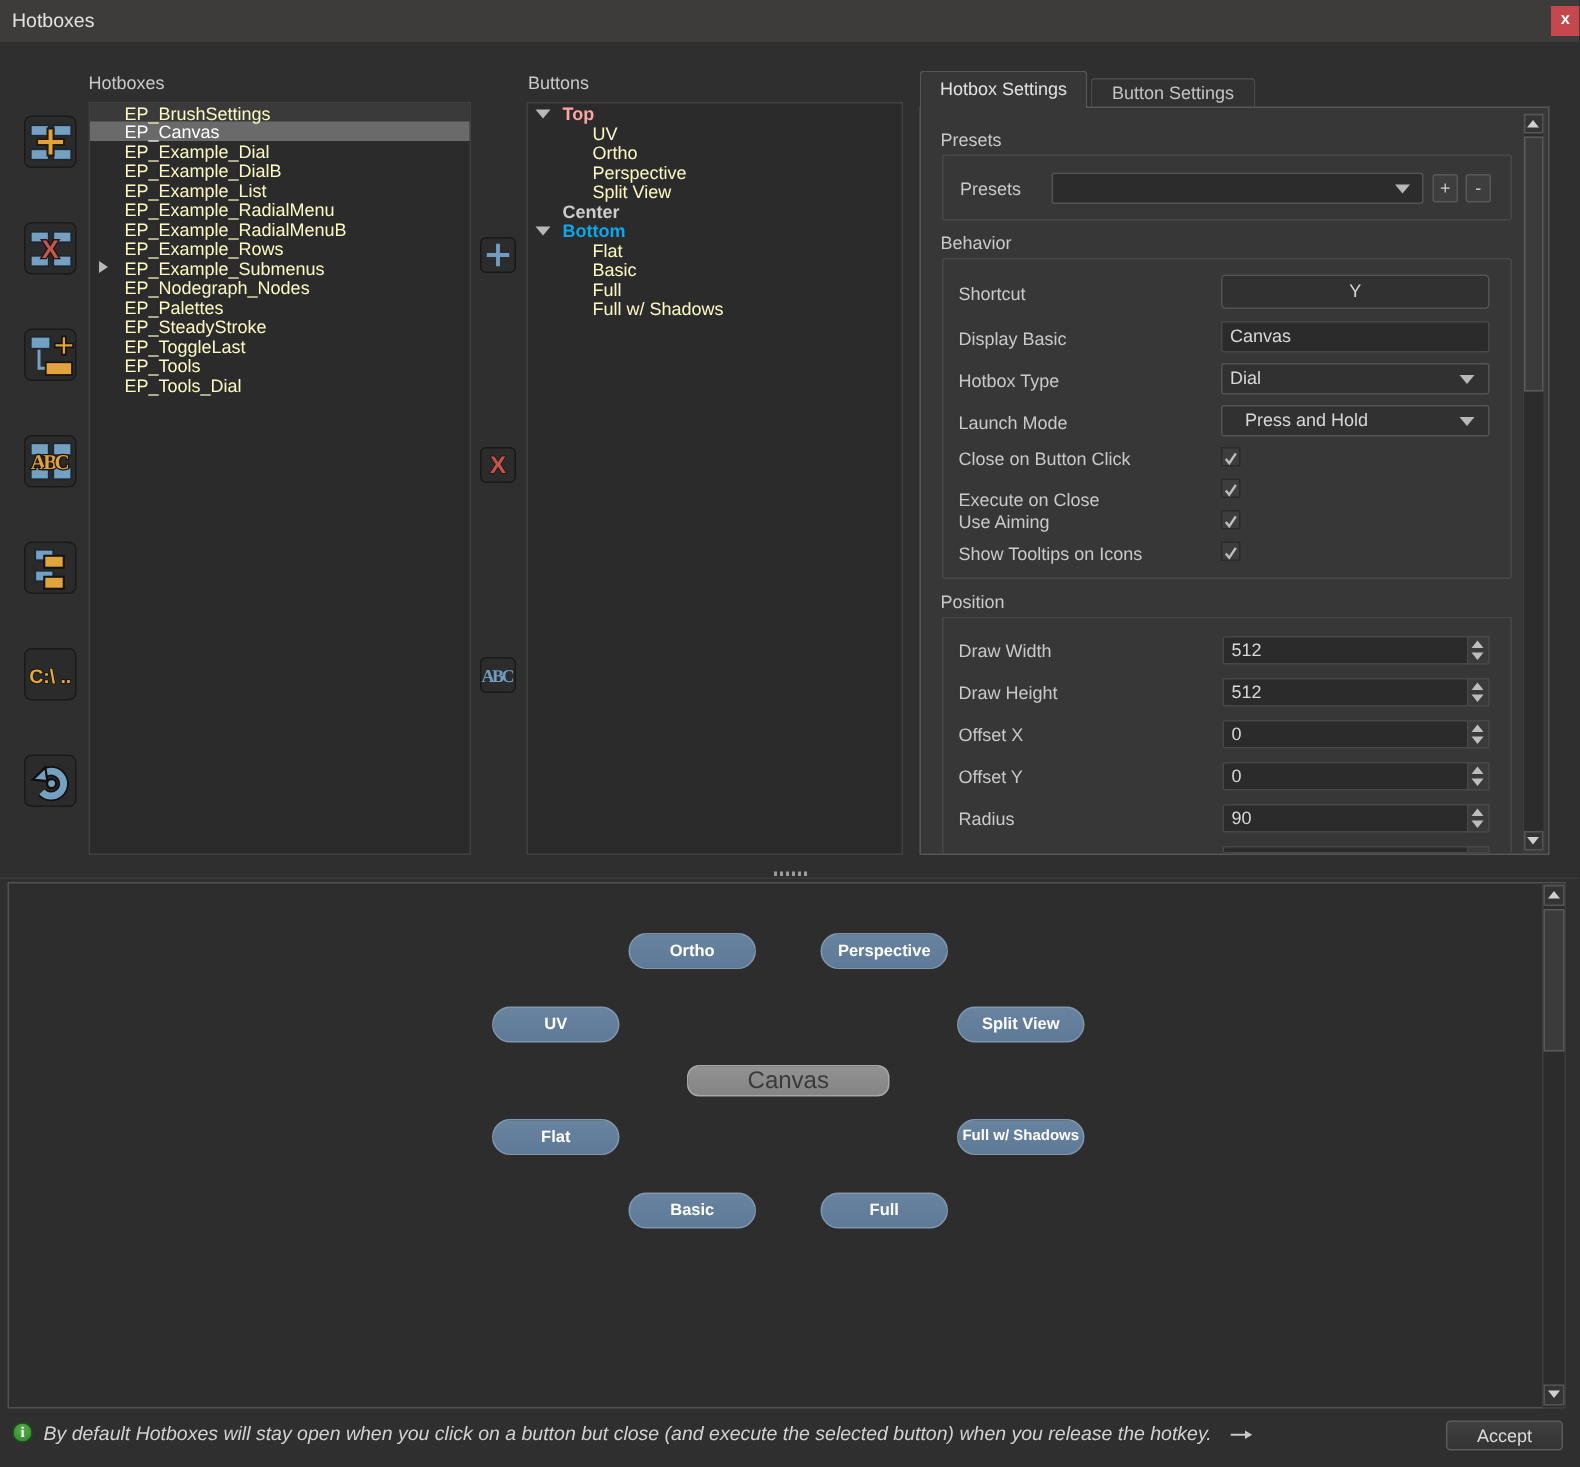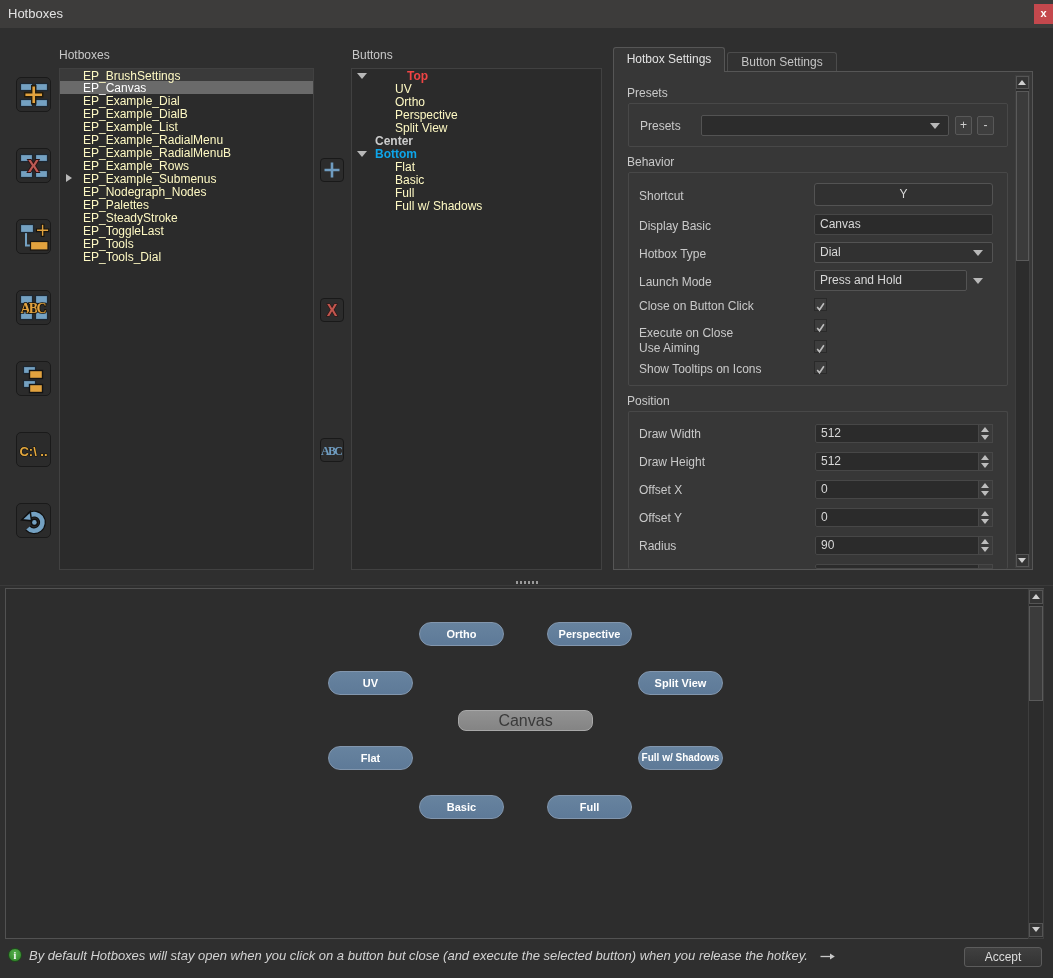--- a/index.html
+++ b/index.html
@@ -52,21 +52,21 @@
   <div class="row" style="left:83px;top:224px;">EP_ToggleLast</div>
   <div class="row" style="left:83px;top:237px;">EP_Tools</div>
   <div class="row" style="left:83px;top:250px;">EP_Tools_Dial</div>
   <div class="abs" style="left:66px;top:174px;width:0;height:0;border-top:4.5px solid transparent;border-bottom:4.5px solid transparent;border-left:6px solid #b8b8b8;"></div>
 </div>
 
 <div class="panel" style="left:351px;top:68px;width:251px;height:502px;"></div>
 <div id="btntree">
   <div class="abs" style="left:357px;top:73px;width:0;height:0;border-left:5px solid transparent;border-right:5px solid transparent;border-top:6px solid #b8b8b8;"></div>
   <div class="abs" style="left:357px;top:151px;width:0;height:0;border-left:5px solid transparent;border-right:5px solid transparent;border-top:6px solid #b8b8b8;"></div>
-  <div class="row" style="left:375px;top:69px;font-weight:bold;color:#ef4444;margin-left:32px;">Top</div>
+  <div class="row" style="left:375px;top:69px;font-weight:bold;color:#fca5a5;">Top</div>
   <div class="row" style="left:395px;top:82px;">UV</div>
   <div class="row" style="left:395px;top:95px;">Ortho</div>
   <div class="row" style="left:395px;top:108px;">Perspective</div>
   <div class="row" style="left:395px;top:121px;">Split View</div>
   <div class="row" style="left:375px;top:134px;font-weight:bold;color:#cccccc;">Center</div>
   <div class="row" style="left:375px;top:147px;font-weight:bold;color:#0ea5e9;">Bottom</div>
   <div class="row" style="left:395px;top:160px;">Flat</div>
   <div class="row" style="left:395px;top:173px;">Basic</div>
   <div class="row" style="left:395px;top:186px;">Full</div>
   <div class="row" style="left:395px;top:199px;">Full w/ Shadows</div>
@@ -173,21 +173,21 @@
   <div class="lbl" style="left:627px;top:155px;">Behavior</div>
   <div class="group" style="left:628px;top:172px;width:380px;height:214px;"></div>
   <div class="lbl" style="left:639px;top:189px;">Shortcut</div>
   <div class="combo" style="left:814px;top:183px;width:179px;height:23px;border-radius:3px;text-align:center;line-height:21px;">Y</div>
   <div class="lbl" style="left:639px;top:219px;">Display Basic</div>
   <div class="field" style="left:814px;top:214px;width:179px;height:21px;line-height:19px;padding-left:5px;">Canvas</div>
   <div class="lbl" style="left:639px;top:247px;">Hotbox Type</div>
   <div class="combo" style="left:814px;top:242px;width:179px;height:21px;line-height:19px;padding-left:5px;">Dial</div>
   <div class="carr" style="left:973px;top:250px;"></div>
   <div class="lbl" style="left:639px;top:275px;">Launch Mode</div>
-  <div class="combo" style="left:814px;top:270px;width:153px;height:21px;line-height:19px;padding-left:5px;">Press and Hold</div>
+  <div class="combo" style="left:814px;top:270px;width:179px;height:21px;line-height:19px;padding-left:15px;">Press and Hold</div>
   <div class="carr" style="left:973px;top:278px;"></div>
   <div class="lbl" style="left:639px;top:299px;">Close on Button Click</div>
   <div class="cb" style="left:814px;top:298px;"><svg width="11" height="11" viewBox="0 0 11 11">
         <path d="M2.2 5.0 L4.5 7.8 L8.9 1.2" stroke="#bdbdbd" stroke-width="1.6" fill="none"></path>
       </svg></div>
   <div class="lbl" style="left:639px;top:326px;">Execute on Close</div>
   <div class="cb" style="left:814px;top:319px;"><svg width="11" height="11" viewBox="0 0 11 11">
         <path d="M2.2 5.0 L4.5 7.8 L8.9 1.2" stroke="#bdbdbd" stroke-width="1.6" fill="none"></path>
       </svg></div>
   <div class="lbl" style="left:639px;top:341px;">Use Aiming</div>

